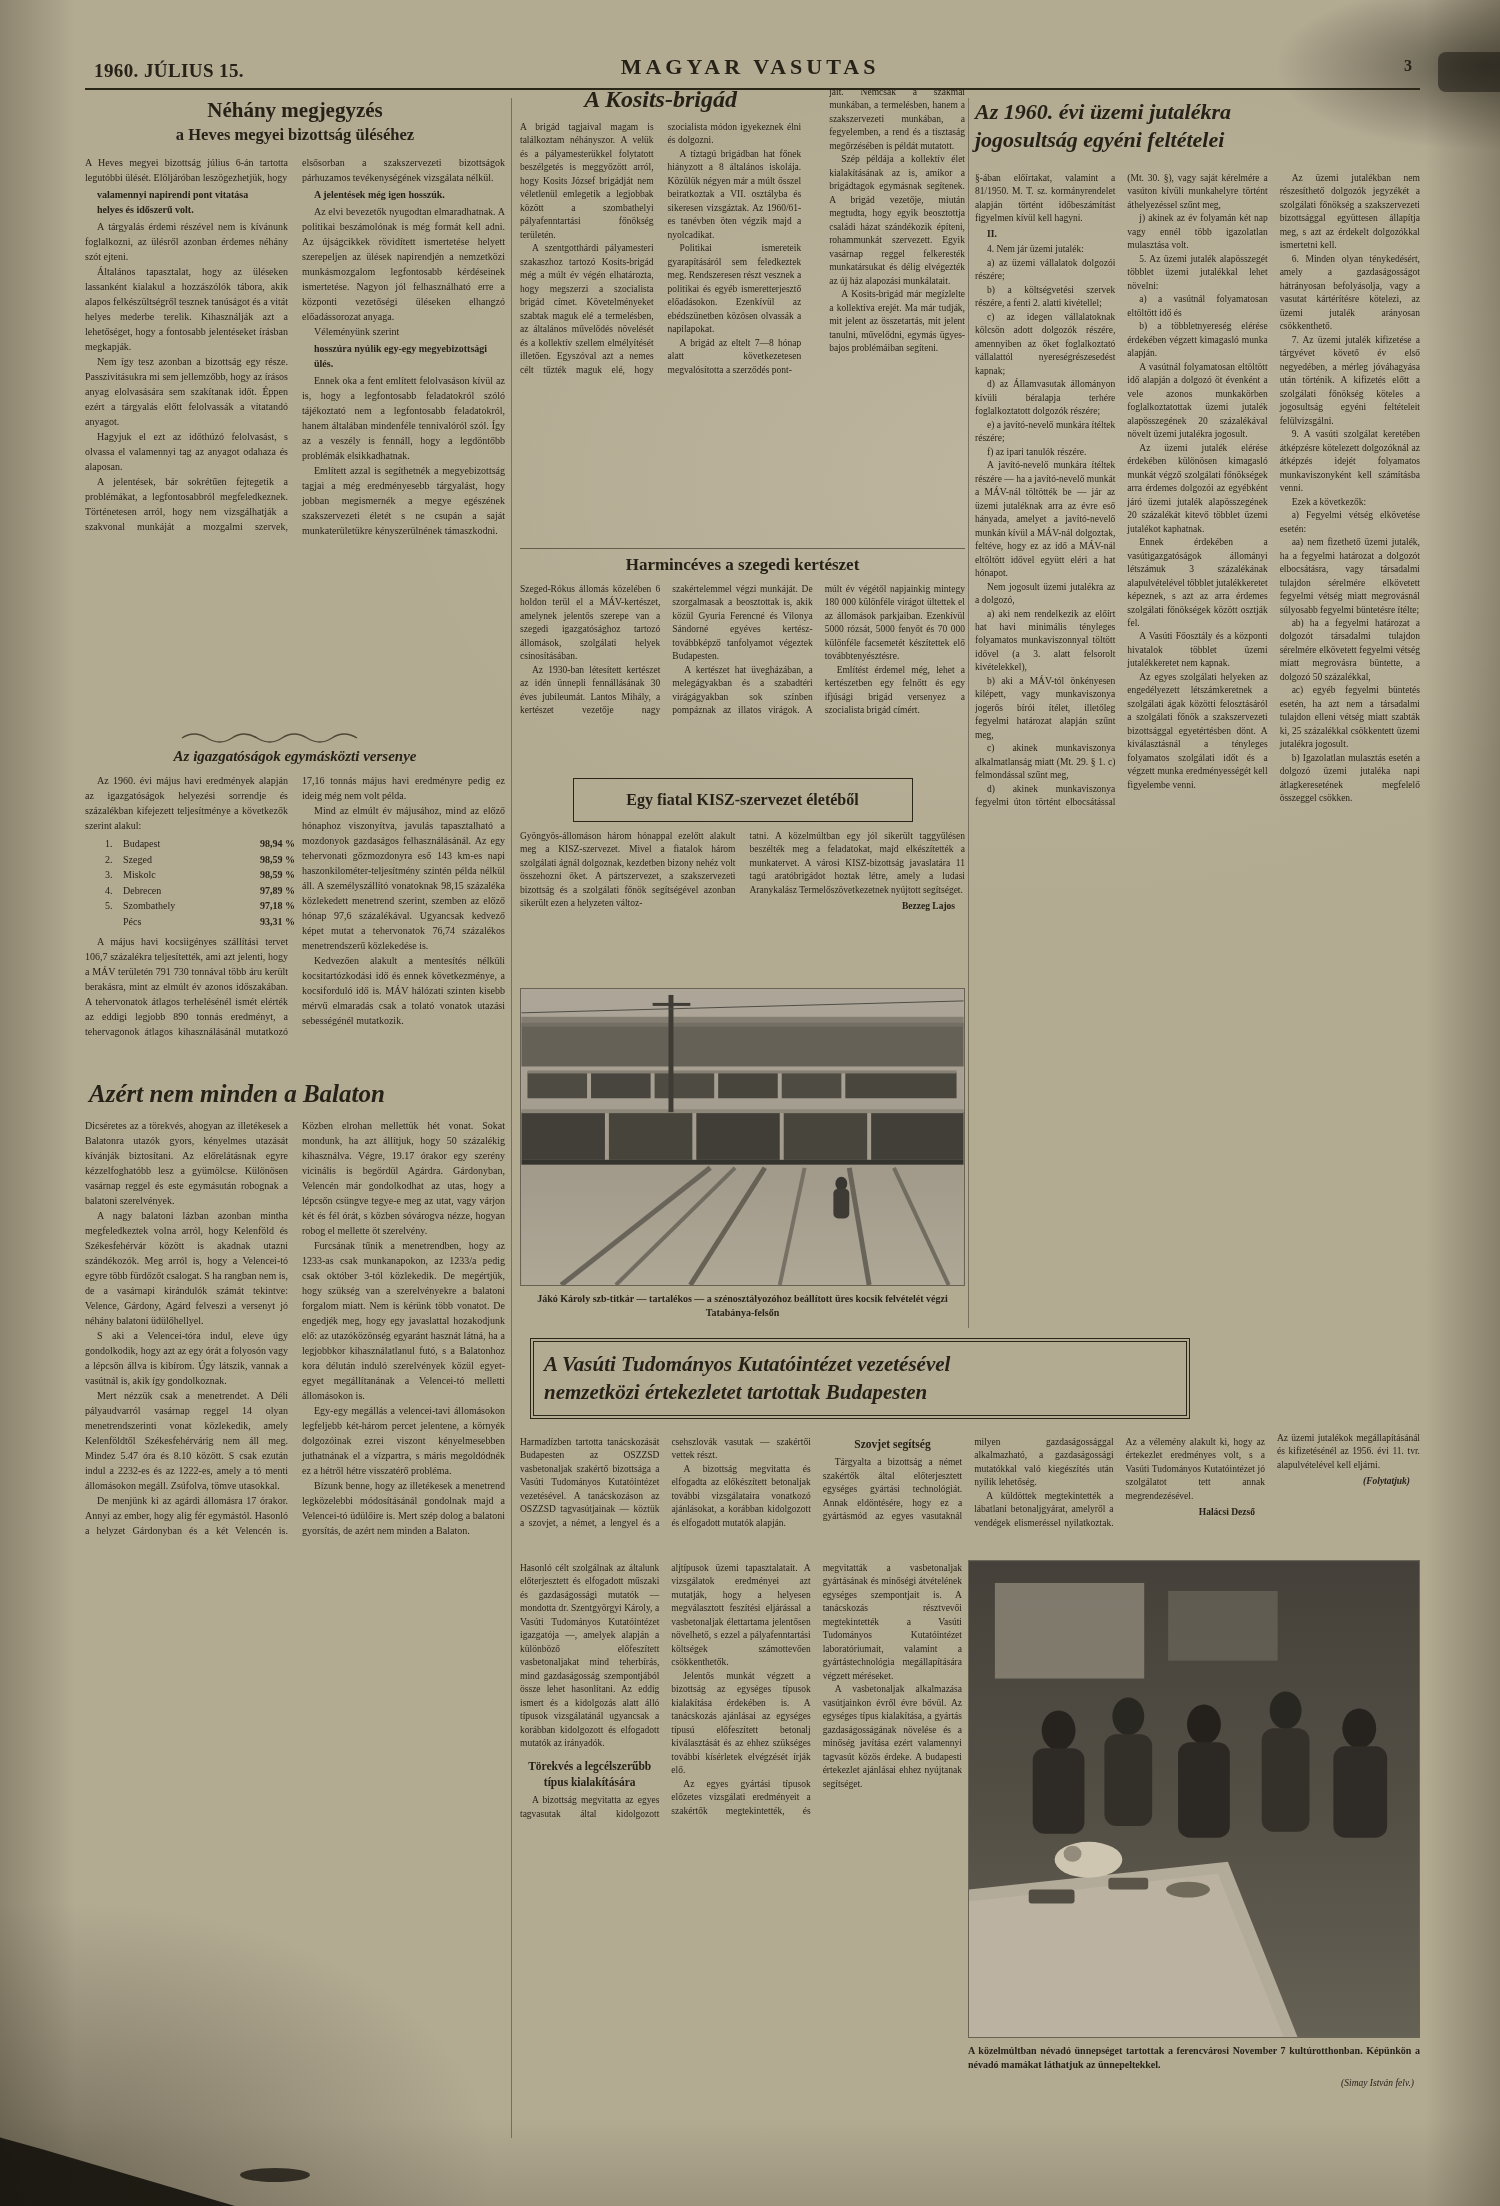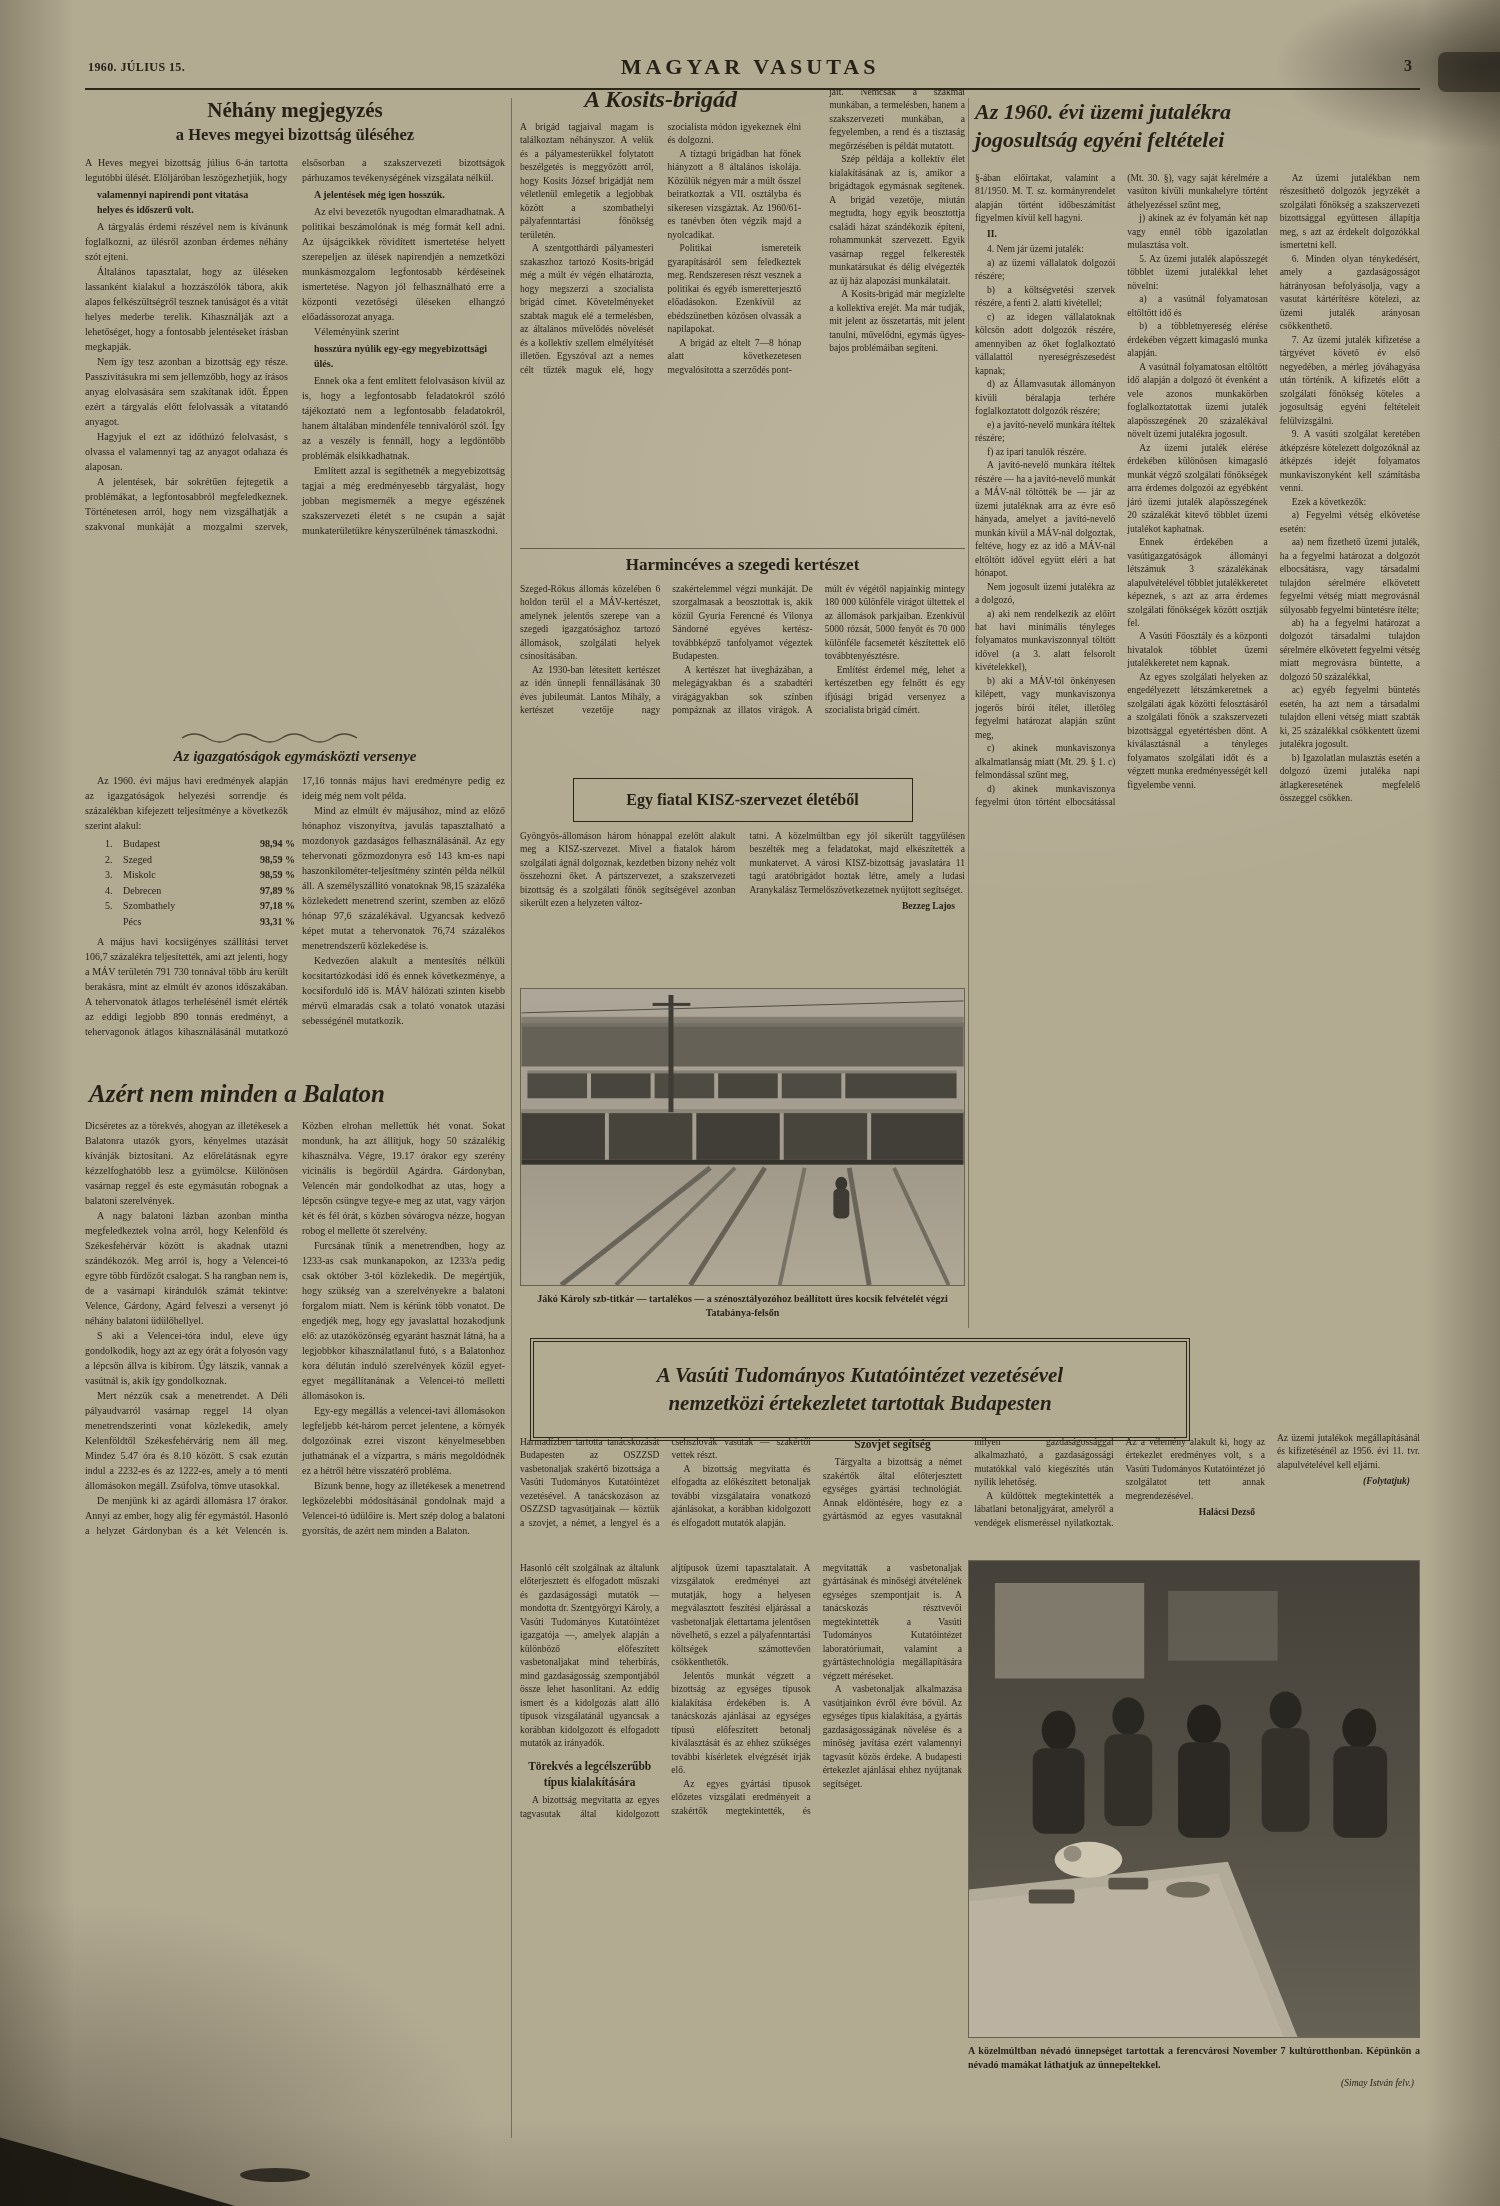--- a/index.html
+++ b/index.html
@@ -10,21 +10,21 @@
     background:
       radial-gradient(1100px 700px at 70% 22%, rgba(255,252,235,.14), transparent 60%),
       radial-gradient(700px 420px at 4% 98%, rgba(35,30,20,.38), transparent 62%),
       radial-gradient(300px 120px at 99% 3%, rgba(25,22,15,.55), transparent 70%),
       linear-gradient(90deg, rgba(55,48,32,.30), rgba(55,48,32,0) 5%, rgba(55,48,32,0) 95%, rgba(55,48,32,.34)),
       linear-gradient(0deg, rgba(55,48,32,.18), rgba(55,48,32,0) 4%),
       #b3aa92;
   }
   .abs{position:absolute}
   
-  .mast-date{left:88px;top:60px;font-size:12px;font-weight:bold;letter-spacing:.4px}
+  .mast-date{left:94px;top:60px;font-size:19px;font-weight:bold;letter-spacing:.4px}
   .mast-title{left:0;right:0;top:54px;text-align:center;font-size:22px;font-weight:bold;letter-spacing:4px}
   .mast-page{right:88px;top:57px;font-size:16px;font-weight:bold}
   .mast-rule{left:85px;right:80px;top:88px;height:2px;background:#2b2718}
   .vrule{width:1px;background:rgba(45,40,26,.45)}
   
   .bt{font-size:9.5px;line-height:1.42;text-align:justify;overflow:hidden;hyphens:auto}
   .bt-l{font-size:10px;line-height:1.5;text-align:justify;overflow:hidden;hyphens:auto}
   .cols2{column-count:2;column-gap:14px}
   .cols3{column-count:3;column-gap:12px}
   .cols5{column-count:5;column-gap:12px}
@@ -35,21 +35,21 @@
   .subhead{text-align:center;font-size:11.5px;font-weight:bold;margin:7px 0 4px;break-inside:avoid}
   
   .h-heves1{text-align:center;font-size:21px;font-weight:bold}
   .h-heves2{text-align:center;font-size:16.5px;font-weight:bold;margin-top:2px}
   .h-kosits{text-align:center;font-size:24px;font-weight:bold;font-style:italic;margin-bottom:8px}
   .h-jutalek{font-size:22px;font-weight:bold;font-style:italic;line-height:1.25;text-align:left}
   .h-szegedi{text-align:center;font-size:17px;font-weight:bold;padding:6px 0 8px}
   .h-igazg{text-align:center;font-size:15px;font-weight:bold;font-style:italic;margin-bottom:8px}
   .h-balaton{font-size:25px;font-weight:bold;font-style:italic;margin:0 0 10px 4px}
   .kisz-box{margin:0 auto 8px;width:340px;border:1px solid #2b2718;padding:12px 8px;text-align:center;font-size:16px;font-weight:bold}
-  .vasuti-box{border:4px double #2b2718;padding:19px 10px;text-align:center;font-size:21px;font-weight:bold;font-style:italic;line-height:1.35}
+  .vasuti-box{border:4px double #2b2718;padding:8px 10px;text-align:left;font-size:21px;font-weight:bold;font-style:italic;line-height:1.35}
   
   .rank-table{margin:3px 0 5px 20px}
   .rank-row{display:flex;width:190px;font-size:10px;line-height:1.55}
   .rk{width:18px}.rn{flex:1}.rp{font-weight:bold}
   
   .photo{display:block;border:1px solid rgba(40,35,22,.55);filter:saturate(.55) sepia(.18) contrast(.96)}
   .caption{font-size:10px;font-weight:bold;text-align:center;line-height:1.35}
   .credit{font-size:9.5px;font-style:italic;text-align:right;padding-right:6px;margin-top:2px}
   .sep-top{border-top:1px solid rgba(45,40,26,.6)}
   

